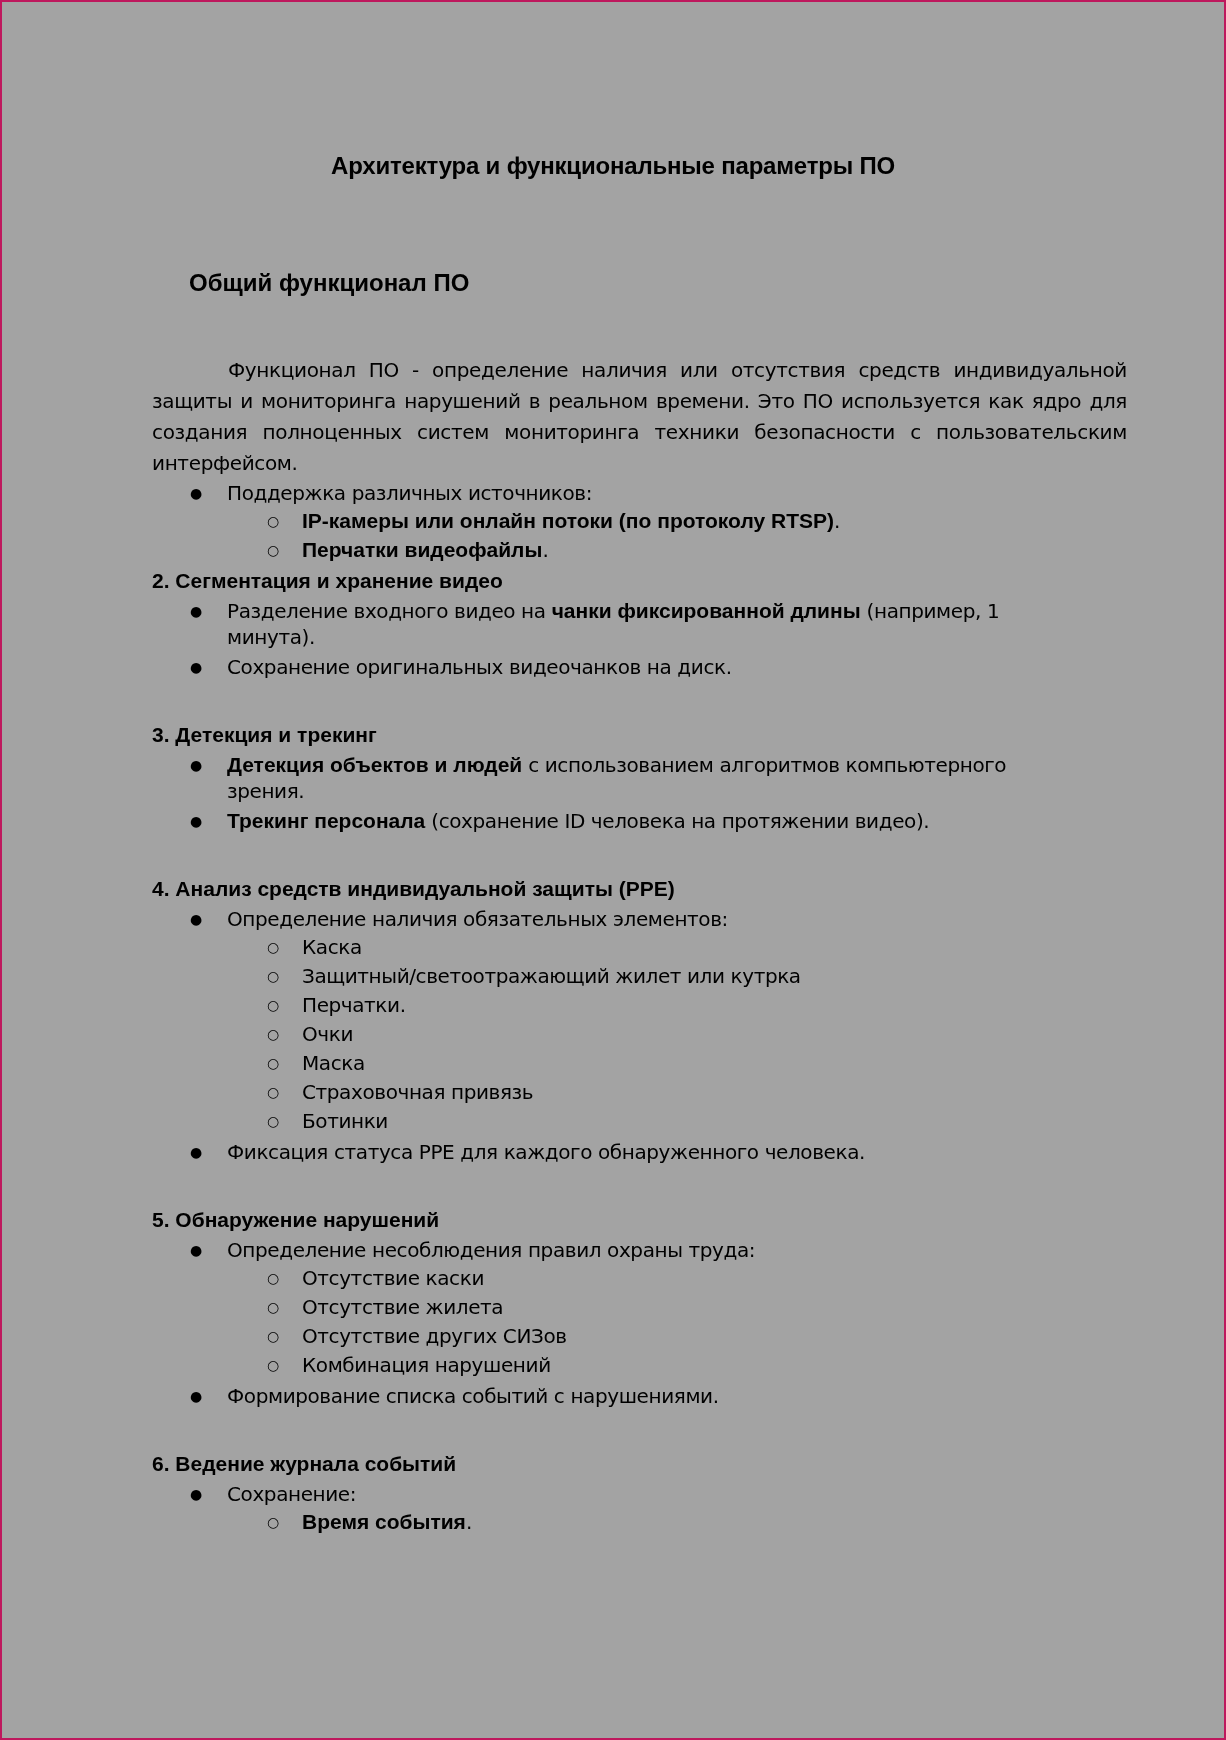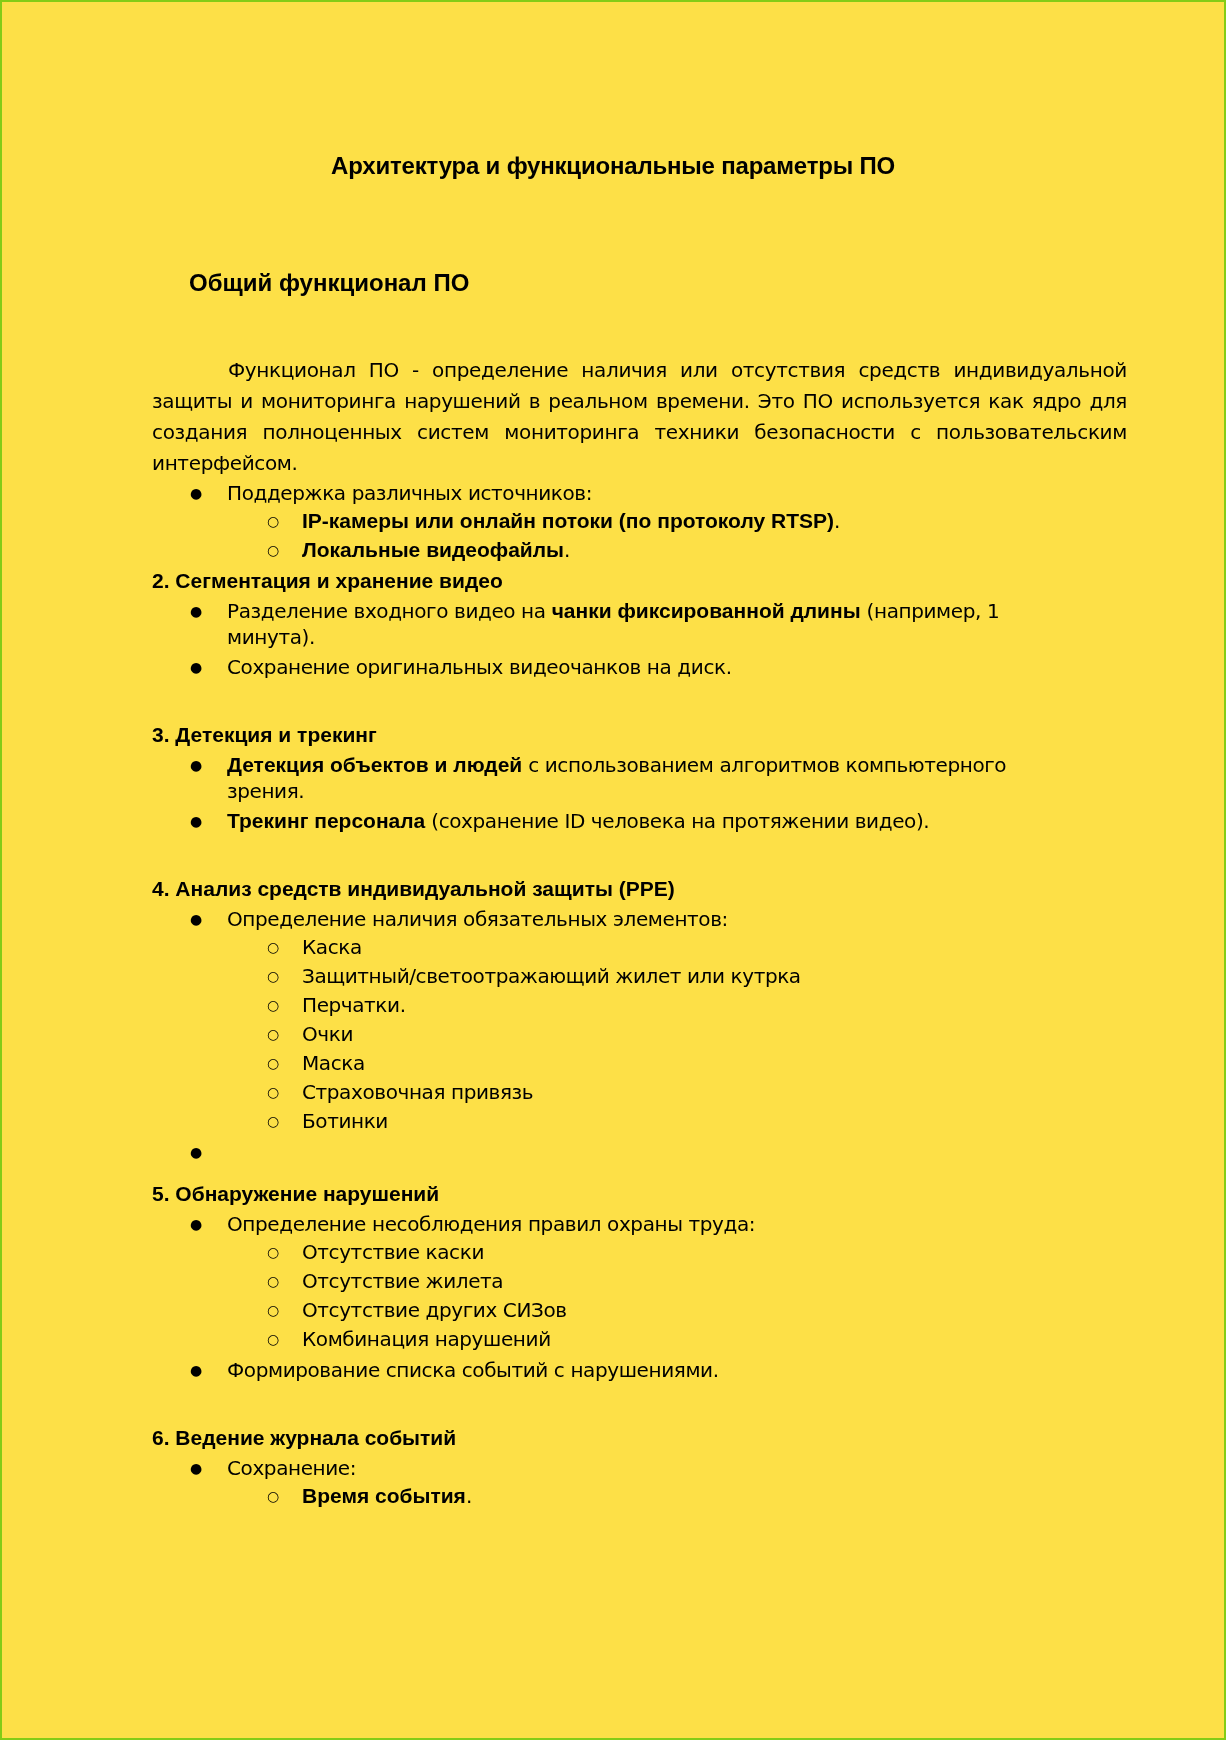--- a/index.html
+++ b/index.html
@@ -11,22 +11,22 @@
       width: 1226px;
       height: 1740px;
       position: relative;
       overflow: hidden;
     }
     .page {
       position: absolute;
       left: 0; top: 0;
       width: 1222px;
       height: 1736px;
-      border: 2px solid #84cc16;
-      background: #fde047;
+      border: 2px solid #be185d;
+      background: #a3a3a3;
       color: #000000;
       font-family: "Liberation Sans", sans-serif;
     }
     .doc-title {
       position: absolute;
       left: 0; right: 0;
       top: 150px;
       text-align: center;
       font-weight: bold;
       font-size: 24px;
@@ -120,21 +120,21 @@
       <li>
         <span class="bullet-filled">●</span>
         <span class="l1-text">Поддержка различных источников:</span>
         <ul class="l2">
           <li>
             <span class="bullet-hollow">○</span>
             <span class="b">IP-камеры или онлайн потоки (по протоколу RTSP)</span><span>.</span>
           </li>
           <li>
             <span class="bullet-hollow">○</span>
-            <span class="b">Локальные видеофайлы</span><span>.</span>
+            <span class="b">Перчатки видеофайлы</span><span>.</span>
           </li>
         </ul>
       </li>
     </ul>
 
     <div class="item-heading">2. Сегментация и хранение видео</div>
     <ul class="l1">
       <li>
         <span class="bullet-filled">●</span>
         <div class="wrap"><span>Разделение входного видео на </span><span class="b">чанки фиксированной длины</span><span> (например, 1 минута).</span></div>
@@ -167,20 +167,21 @@
           <li><span class="bullet-hollow">○</span><span>Защитный/светоотражающий жилет или кутрка</span></li>
           <li><span class="bullet-hollow">○</span><span>Перчатки.</span></li>
           <li><span class="bullet-hollow">○</span><span>Очки</span></li>
           <li><span class="bullet-hollow">○</span><span>Маска</span></li>
           <li><span class="bullet-hollow">○</span><span>Страховочная привязь</span></li>
           <li><span class="bullet-hollow">○</span><span>Ботинки</span></li>
         </ul>
       </li>
       <li>
         <span class="bullet-filled">●</span>
+        <span>Фиксация статуса PPE для каждого обнаруженного человека.</span>
       </li>
     </ul>
 
     <div class="item-heading gap">5. Обнаружение нарушений</div>
     <ul class="l1">
       <li>
         <span class="bullet-filled">●</span>
         <span class="l1-text">Определение несоблюдения правил охраны труда:</span>
         <ul class="l2">
           <li><span class="bullet-hollow">○</span><span>Отсутствие каски</span></li>

